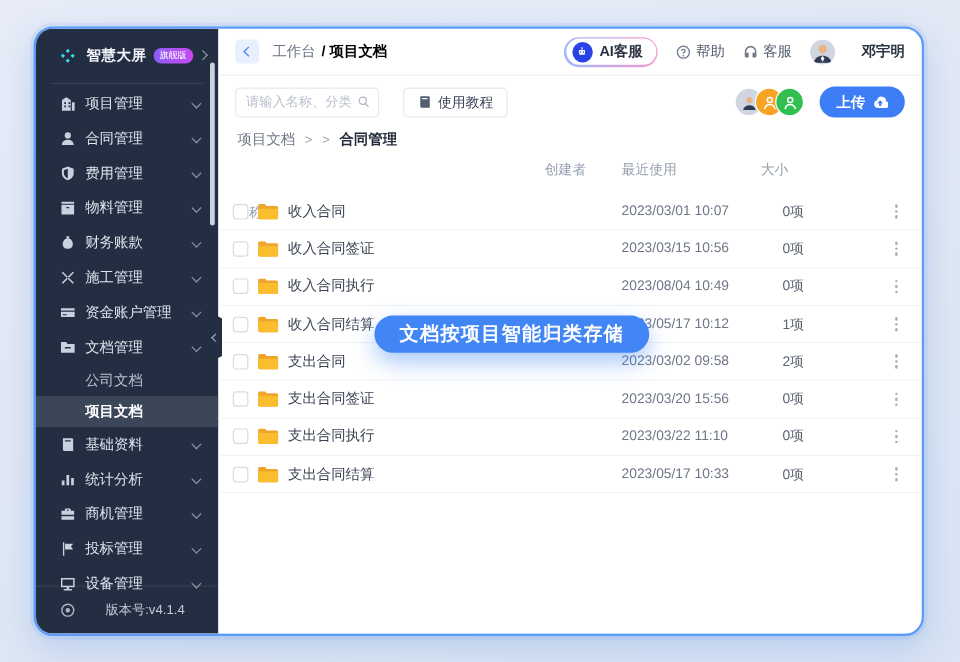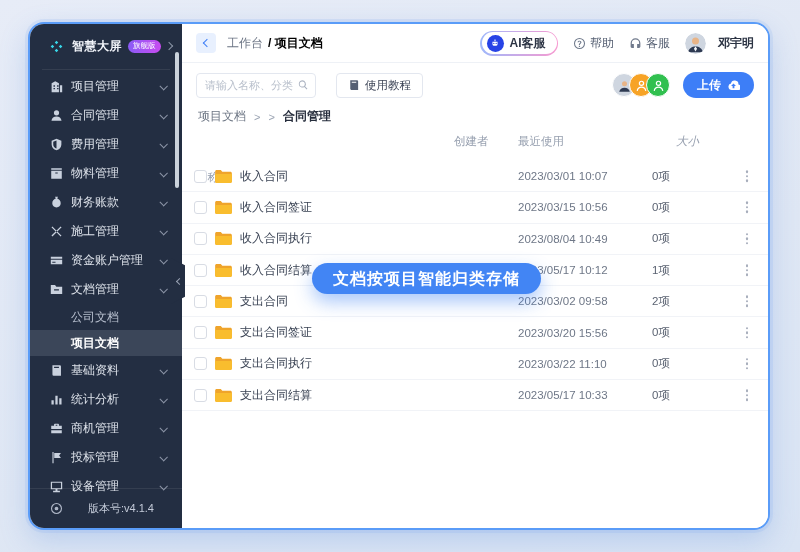--- a/index.html
+++ b/index.html
@@ -45,21 +45,21 @@
   .crumb-root { margin-left:11px; font-size:12px; color:#6b7484; cursor:pointer; }
   .crumb-current { margin-left:5px; font-size:12px; color:#000000; font-weight:bold; }
   .topbar-right { margin-left:auto; display:flex; align-items:center; gap:15px; }
   .ai-pill-border { background:linear-gradient(90deg,#9fb8fb,#f79ad0); padding:1.5px; border-radius:999px; cursor:pointer; }
   .ai-pill { background:#fff; border-radius:999px; display:flex; align-items:center; gap:6px; padding:2.5px 11px 2.5px 5px; }
   .robot-circle { width:17px; height:17px; border-radius:50%; background:#2743e6; display:flex; align-items:center; justify-content:center; }
   .robot-circle svg { width:12px; height:12px; color:#fff; }
   .ai-label { font-size:12px; color:#2c3444; font-weight:bold; }
   .tb-link { display:flex; align-items:center; gap:4px; font-size:12px; color:#555f72; cursor:pointer; }
   .tb-link svg { width:13px; height:13px; color:#707a8c; }
-  .user { display:flex; align-items:center; gap:12px; cursor:pointer; }
+  .user { display:flex; align-items:center; gap:22px; cursor:pointer; }
   .avatar { width:21px; height:21px; border-radius:50%; overflow:hidden; }
   .user-name { font-size:12px; color:#2c3444; font-weight:bold; }
 
   .toolbar { display:flex; align-items:center; margin-top:9px; padding:0 14px; height:26px; }
   .search-box { position:relative; width:120px; height:25px; border:1px solid #e3e7ef; border-radius:4px; background:#fff; }
   .search-box input { width:100%; height:100%; border:0; outline:none; background:transparent; padding:0 22px 0 8px;
                       font-size:11px; color:#3c4456; font-family:"Liberation Sans","DejaVu Sans",sans-serif; }
   .search-box input::placeholder { color:#b9c0cc; }
   .search-box svg { position:absolute; right:6px; top:5.5px; width:12px; height:12px; color:#aab2c0; }
   .tutorial-btn { margin-left:20px; height:25px; border:1px solid #e3e7ef; border-radius:4px; background:#fff;
@@ -76,21 +76,21 @@
                 padding:0 14px; font-size:12px; font-weight:bold; cursor:pointer; font-family:"Liberation Sans",sans-serif; }
   .upload-btn svg { width:13px; height:13px; color:#fff; }
 
   .crumbs { display:flex; align-items:center; gap:8px; margin-top:11px; padding:0 16px; height:15px; font-size:12px; }
   .crumbs .c-item { color:#6d7684; cursor:pointer; }
   .crumbs .c-sep { color:#9aa3b2; font-size:11px; }
   .crumbs .c-last { color:#262d3c; font-weight:bold; }
 
   .thead { position:relative; margin-top:10px; height:15px; font-size:11.5px; color:#959eae; }
   .thead span { position:absolute; top:0; }
-  .th-name { left:14px;margin-top:36px; } .th-creator { left:272px; } .th-used { left:336px; } .th-size { left:494px;font-style:italic; }
+  .th-name { left:14px;margin-top:36px; } .th-creator { left:272px; } .th-used { left:336px; } .th-size { left:452px; }
 
   .rows { margin-top:12px; }
   .trow { position:relative; display:flex; align-items:center; height:31.3px; border-bottom:1px solid #f1f3f7; padding-left:12px; cursor:default; }
   .cb { width:13px; height:13px; border:1px solid #d8dce4; border-radius:3px; background:#fff; cursor:pointer; flex:0 0 13px; }
   .folder-svg { width:17px; height:13px; margin-left:8px; flex:0 0 17px; }
   .fname { margin-left:8px; font-size:12px; color:#3a4354; }
   .fdate { position:absolute; left:336px; font-size:11.5px; color:#6e7787; }
   .fsize { position:absolute; left:470px; font-size:11.5px; color:#5b6372; }
   .kebab { position:absolute; right:17px; top:50%; transform:translateY(-50%); display:flex; flex-direction:column; gap:2px; cursor:pointer; padding:3px; }
   .kebab i { width:2.5px; height:2.5px; border-radius:50%; background:#a6adbb; }

